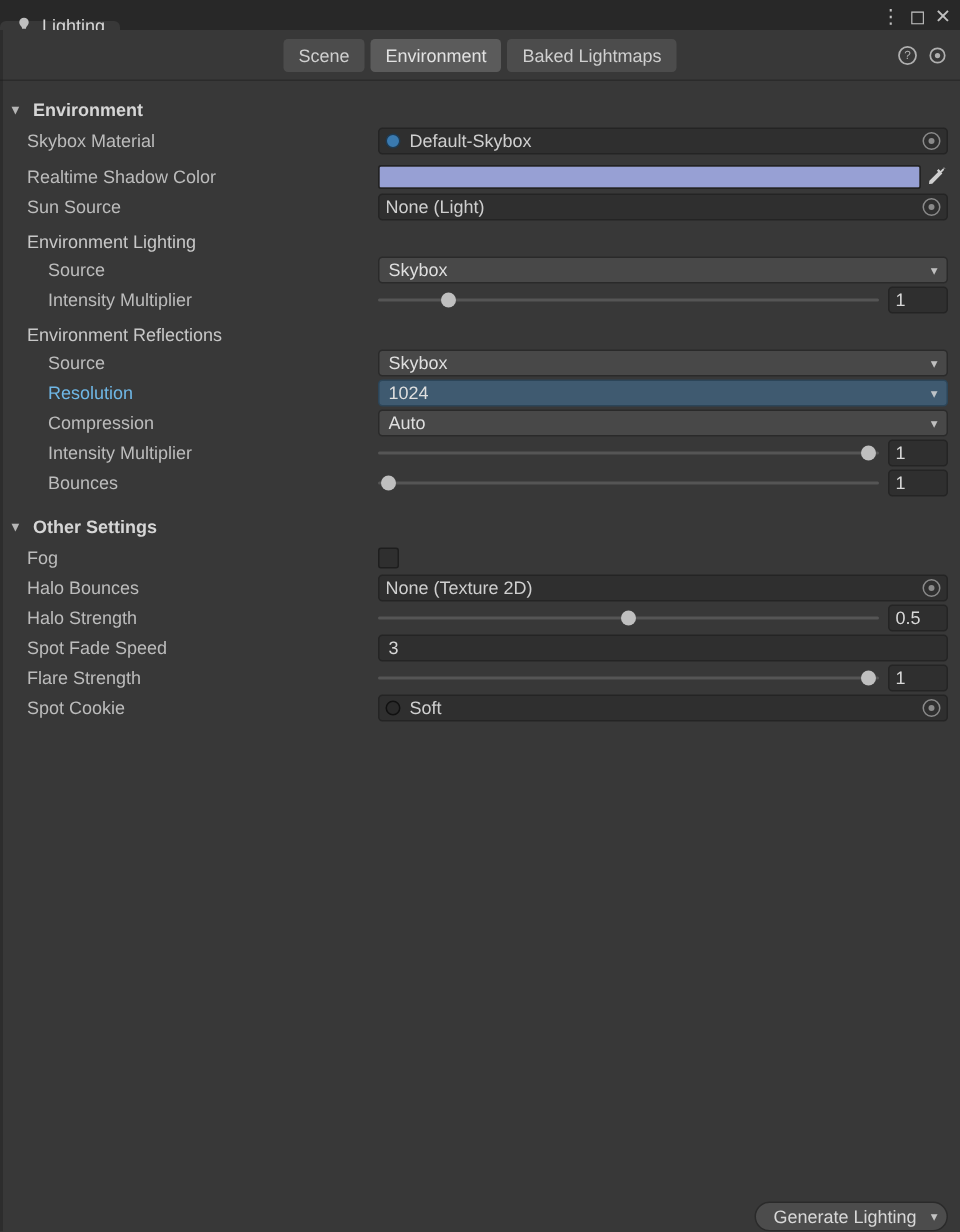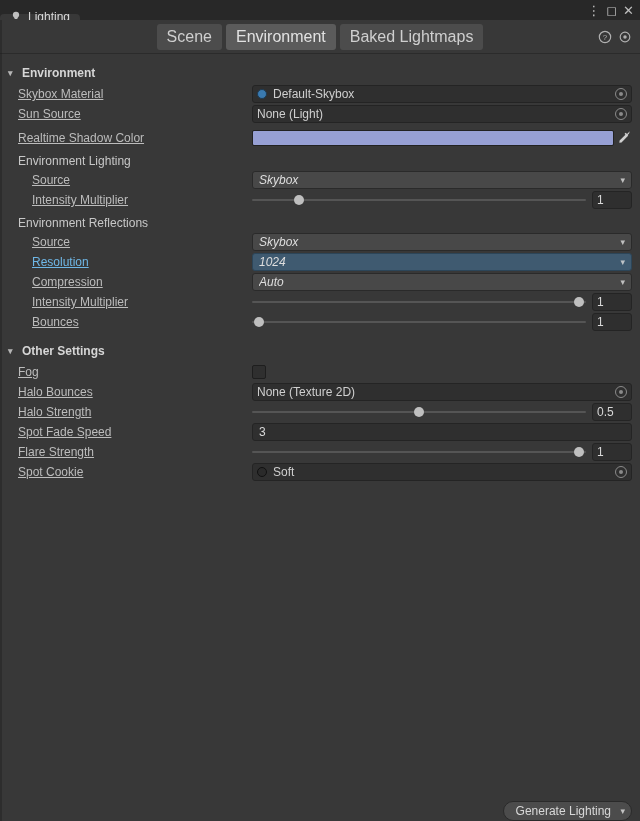--- a/index.html
+++ b/index.html
@@ -41,21 +41,21 @@
     align-items: center;
     justify-content: center;
     position: relative;
     border-bottom: 1px solid #2b2b2b;
   }
   .tabgroup { display: flex; gap: 0; }
   .tg-btn {
     background: #4c4c4c;
     color: #cfcfcf;
     padding: 4px 10px;
-    font-size: 16px;
+    font-size: 12px;
     border-radius: 3px;
     cursor: pointer;
   }
   .tg-btn + .tg-btn { margin-left: 4px; }
   .tg-btn.active {
     background: #5b5b5b;
     color: #e2e2e2;
   }
   .toolbar-right { position: absolute; right: 8px; display: flex; gap: 6px; color: #cfcfcf; }
   .toolbar-right .ico { width: 14px; height: 14px; opacity: .8; cursor: pointer; }
@@ -76,21 +76,20 @@
     height: 20px;
     gap: 4px;
   }
   .row.indent .label { padding-left: 24px; }
   .label {
     width: 240px;
     padding-left: 10px;
     color: #bcbcbc;
     white-space: nowrap;
     overflow: hidden;
-    text-decoration: underline;
   }
   .label.hot { color: #6fb7e6; }
   .field { flex: 1; display: flex; align-items: flex-start; gap: 4px; min-width: 0; }
 
   .obj-field {
     flex: 1; height: 18px;
     background: #2f2f2f;
     border: 1px solid #242424;
     border-radius: 3px;
     display: flex; align-items: center;
@@ -121,21 +120,21 @@
     background: #484848;
     border: 1px solid #2a2a2a;
     border-radius: 3px;
     display: flex; align-items: center;
     padding: 0 6px;
     color: #dedede;
     position: relative;
     min-width: 0;
   }
   .dropdown.highlight { background: #3f5a70; border-color: #2c4558; }
-  .dropdown .dd-txt { flex: 1; white-space: nowrap; overflow: hidden; font-style: italic; }
+  .dropdown .dd-txt { flex: 1; white-space: nowrap; overflow: hidden; }
   .dropdown .caret { font-size: 9px; opacity: .8; margin-left: 4px; }
 
   .slider-wrap { flex: 1; display: flex; align-items: center; gap: 6px; }
   .slider {
     flex: 1; height: 14px; position: relative;
   }
   .slider::before {
     content: ""; position: absolute; left: 0; right: 0; top: 6px; height: 2px;
     background: #555; border-radius: 1px;
   }
@@ -226,37 +225,37 @@
       <div class="label">Skybox Material</div>
       <div class="field">
         <div class="obj-field">
           <span class="dot"></span>
           <span class="txt">Default-Skybox</span>
           <span class="ring"></span>
         </div>
       </div>
     </div>
 
-    <div class="row">
-      <div class="label">Sun Source</div>
-      <div class="field">
-        <div class="obj-field">
-          <span class="txt">None (Light)</span>
-          <span class="ring"></span>
-        </div>
-      </div>
-    </div>
-
     <div class="row" style="margin-top:4px;">
       <div class="label">Realtime Shadow Color</div>
       <div class="field">
         <div class="color-swatch"></div>
         <svg class="eyedropper" viewBox="0 0 16 16">
             <path d="M12.5 1.5a2 2 0 0 1 0 2.8L11 5.8l.7.7-1 1L4 14.2l-2.5.3.3-2.5L8.5 5.3l-1-1L8.8 3l1.5 1.5 1.4-1.4a2 2 0 0 1 2.8 0z" fill="#cfcfcf"></path>
           </svg>
+      </div>
+    </div>
+
+    <div class="row">
+      <div class="label">Sun Source</div>
+      <div class="field">
+        <div class="obj-field">
+          <span class="txt">None (Light)</span>
+          <span class="ring"></span>
+        </div>
       </div>
     </div>
 
     <div class="sub-header">Environment Lighting</div>
 
     <div class="row indent">
       <div class="label">Source</div>
       <div class="field">
         <div class="dropdown">
           <span class="dd-txt">Skybox</span>

